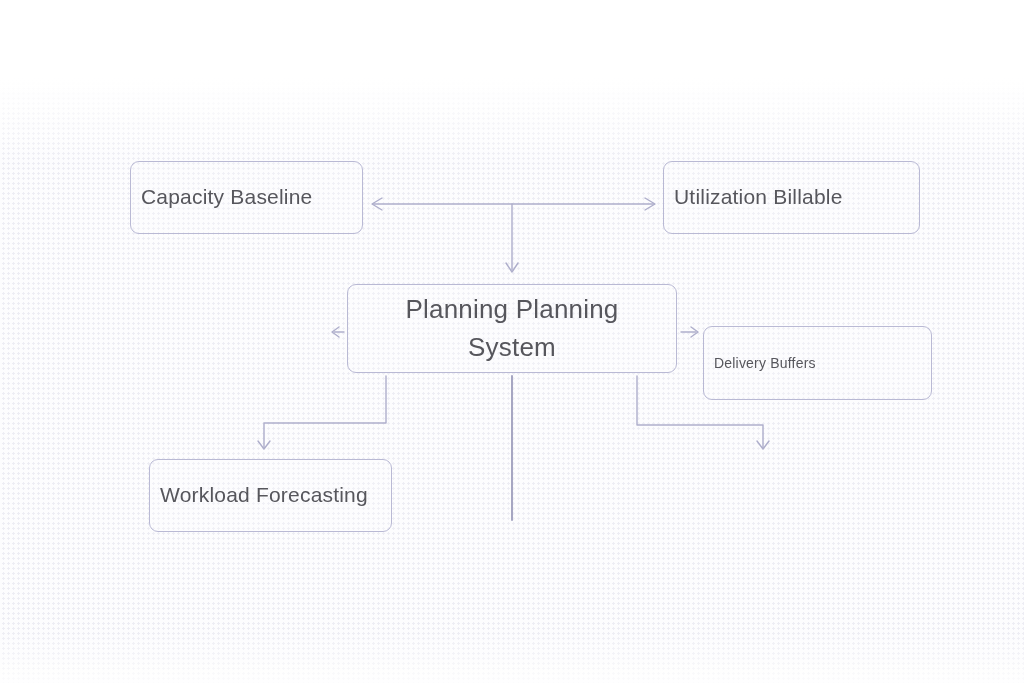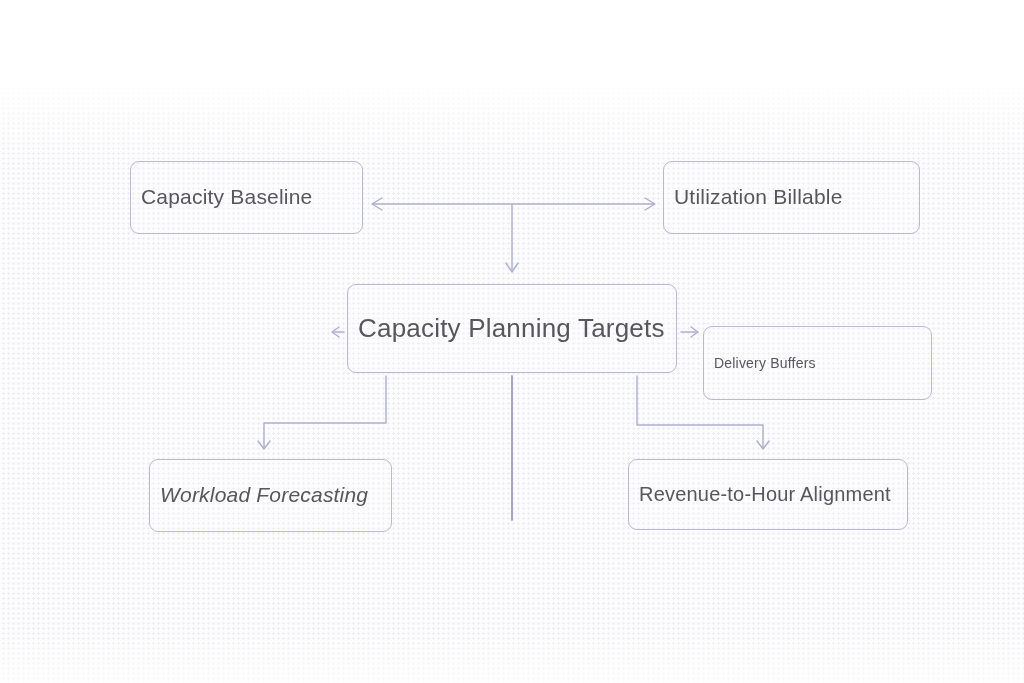--- a/index.html
+++ b/index.html
@@ -52,21 +52,21 @@
     color: #56565c;
     letter-spacing: 0.2px;
     line-height: 1.45;
     padding: 4px 10px;
   }
   .n-baseline  { left: 130px; top: 161px; width: 233px; height: 73px; font-size: 21px; }
   .n-targets   { left: 663px; top: 161px; width: 257px; height: 73px; font-size: 21px; }
   .n-billable  { left:  90px; top: 296px; width: 237px; height: 75px; font-size: 17px; }
   .n-center    { left: 347px; top: 284px; width: 330px; height: 89px; font-size: 26px; }
   .n-buffers   { left: 703px; top: 298px; width: 229px; height: 74px; font-size: 14px; margin-top: 28px; }
-  .n-workload  { left: 149px; top: 459px; width: 243px; height: 73px; font-size: 21px; font-style: italic; }
+  .n-workload  { left: 149px; top: 459px; width: 243px; height: 73px; font-size: 21px; }
   .n-revenue   { left: 628px; top: 459px; width: 280px; height: 71px; font-size: 20px; }
 </style>
 </head>
 <body>
 
 <div class="canvas">
 
   <svg class="connector-layer" width="1024" height="683" viewBox="0 0 1024 683">
     <g stroke="#aeaecb" stroke-width="1.4" fill="none" stroke-linecap="round" stroke-linejoin="round">
 
@@ -96,28 +96,25 @@
   <div class="node n-baseline">
     <span>Capacity Baseline</span>
   </div>
 
   <div class="node n-targets">
     <span>Utilization Billable</span>
   </div>
 
 
   <div class="node n-center">
-    <span>Capacity Planning Targets</span>
+    <span>Planning Planning System</span>
   </div>
 
   <div class="node n-buffers">
     <span>Delivery Buffers</span>
   </div>
 
   <div class="node n-workload">
     <span>Workload Forecasting</span>
   </div>
 
-  <div class="node n-revenue">
-    <span>Revenue-to-Hour Alignment</span>
-  </div>
 
 </div>
 
 </body></html>

